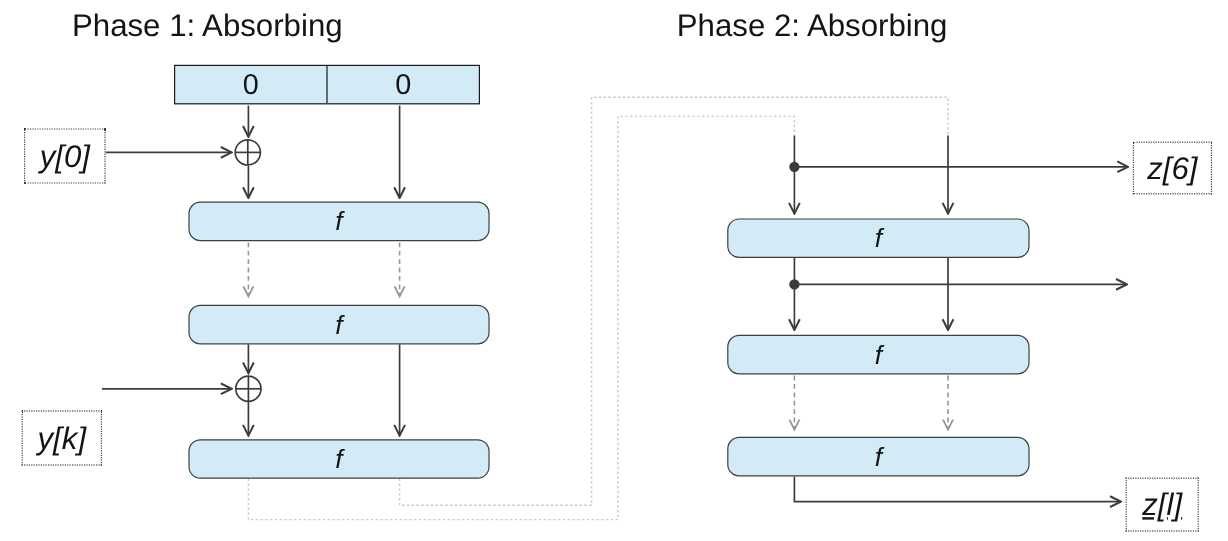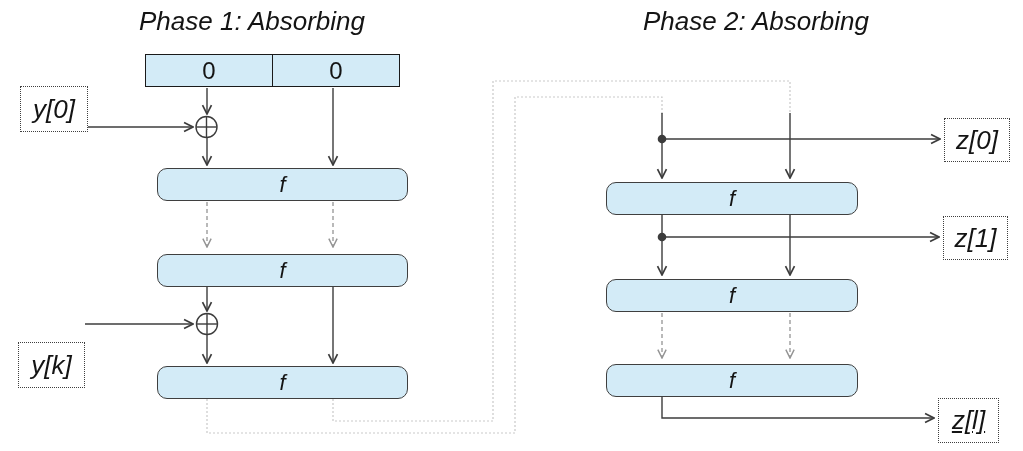--- a/index.html
+++ b/index.html
@@ -8,23 +8,22 @@
     width: 1023px;
     height: 451px;
     background: #ffffff;
     font-family: "Liberation Sans", sans-serif;
     overflow: hidden;
   }
   .title {
     position: absolute;
     font-size: 26px;
     color: var(--text);
-    text-align: right;
+    text-align: left;
     white-space: nowrap;
-    font-style: italic;
   }
   .wires {
     position: absolute;
     left: 0; top: 0;
   }
   .w-solid   { stroke: var(--line); stroke-width: 1.4; fill: none; }
   .w-dash    { stroke: var(--repeat-line); stroke-width: 1.3; stroke-dasharray: 4 3; fill: none; }
   .w-loop    { stroke: var(--loop-line); stroke-width: 1.2; stroke-dasharray: 2 2; fill: none; }
   .xor-shape { stroke: var(--line); stroke-width: 1.4; fill: #ffffff; }
   .xor-cross { stroke: var(--line); stroke-width: 1.4; fill: none; }
@@ -147,20 +146,19 @@
   </div>
 
   <div class="fbox" style="left:157px; top:168px;">f</div>
   <div class="fbox" style="left:157px; top:254px;">f</div>
   <div class="fbox" style="left:157px; top:366px;">f</div>
 
   <div class="fbox right" style="left:606px; top:182px;">f</div>
   <div class="fbox right" style="left:606px; top:279px;">f</div>
   <div class="fbox right" style="left:606px; top:364px;">f</div>
 
-  <div class="iolabel" style="left:20px; top:86px; width:68px; height:46px;">y[0]</div>
+  <div class="iolabel" style="left:20px; top:107px; width:68px; height:46px;">y[0]</div>
   <div class="iolabel" style="left:18px; top:302px; width:67px; height:46px;margin-top:40px;">y[k]</div>
 
-  <div class="iolabel" style="left:944px; top:118px; width:66px; height:44px;">z[0]</div>
-  <div class="iolabel" style="left:943px; top:216px; width:65px; height:44px;">z[1]</div>
+  <div class="iolabel" style="left:944px; top:118px; width:66px; height:44px;">z[6]</div>
   <div class="iolabel" style="left:938px; top:398px; width:61px; height:45px;text-decoration:underline;">z[l]</div>
 
 </div>
 
 </body></html>

